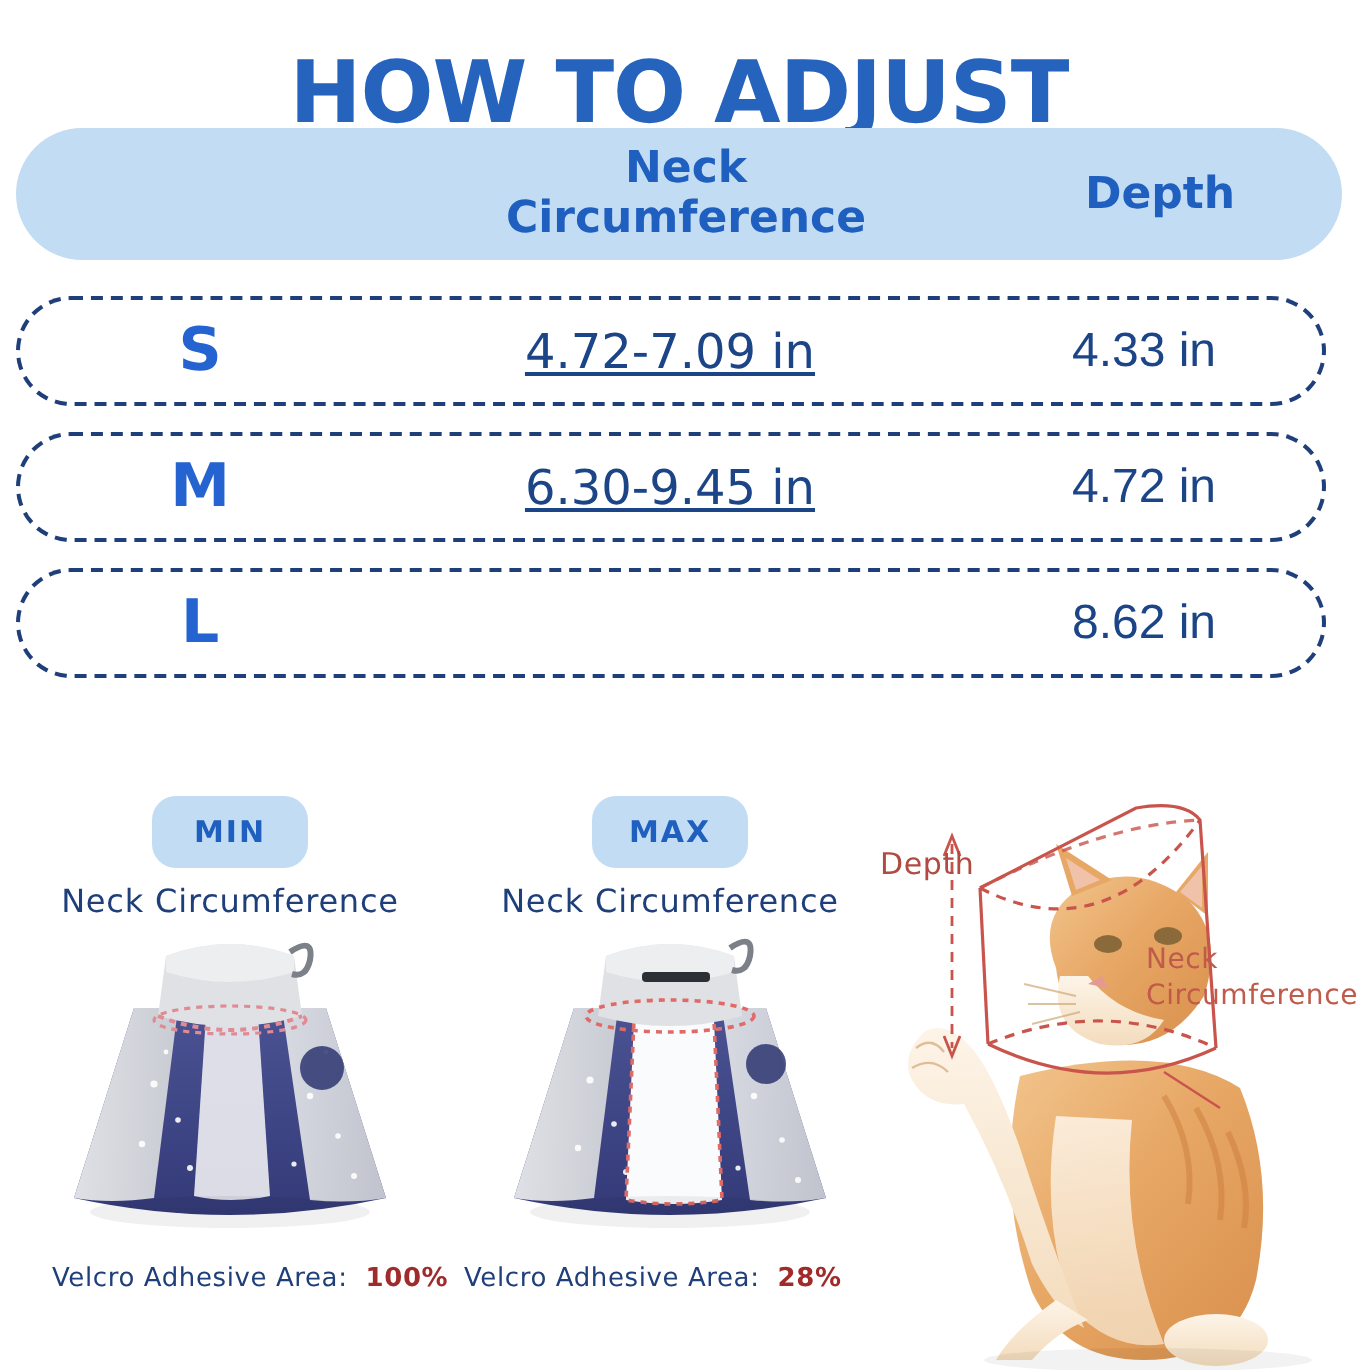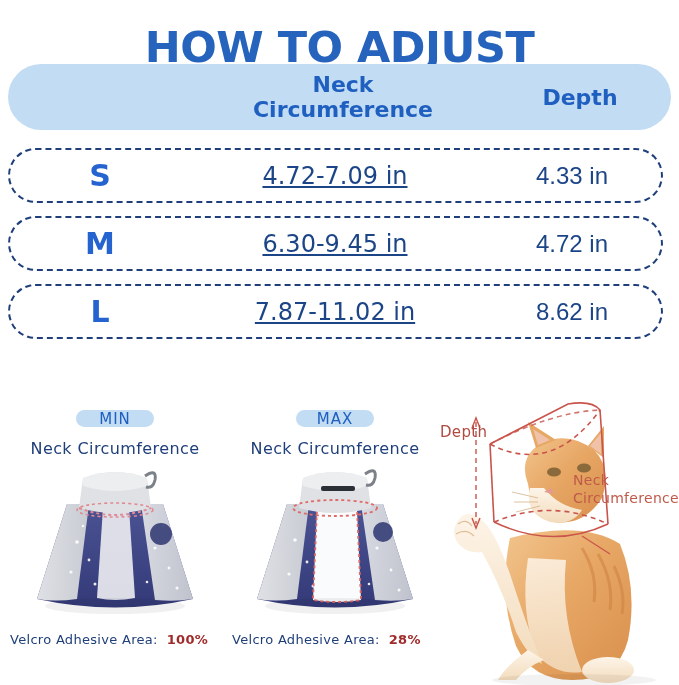--- a/index.html
+++ b/index.html
@@ -55,34 +55,34 @@
     position:absolute;left:487px;top:0;width:150px;height:51px;
     display:flex;align-items:center;justify-content:center;
     color:#1c4587;font-size:24px;
     font-family:Liberation Sans, sans-serif;
   }
   
   .panel{position:absolute;top:398px;width:220px;}
   .panel-min{left:5px;}
   .panel-max{left:225px;}
   .badge{
-    margin:12px auto;width:78px;height:17px;background:#c2dcf3;border-radius:12px;
-    display:flex;align-items:center;justify-content:center;
-    color:#1f5fc0;font-weight:normal;font-size:15px;letter-spacing:1px;
+    margin:0 auto;width:78px;height:36px;background:#c2dcf3;border-radius:12px;
+    display:flex;align-items:center;justify-content:center;
+    color:#1f5fc0;font-weight:bold;font-size:15px;letter-spacing:1px;
     font-family:"DejaVu Sans",sans-serif;
   }
   .panel-cap{
     text-align:center;color:#1f3f7a;font-size:16px;margin-top:7px;
     letter-spacing:0.4px;font-family:"DejaVu Sans",sans-serif;
   }
   .velcro{
     position:absolute;top:632px;font-size:13px;color:#1f3f7a;
     letter-spacing:0.3px;white-space:nowrap;font-family:"DejaVu Sans",sans-serif;
   }
-  .velcro-min{left:10px;}
+  .velcro-min{left:26px;}
   .velcro-max{left:232px;}
   .velcro .pct{color:#a02b2b;font-weight:bold;margin-left:9px;}
   
   .cone-wrap{position:absolute;left:0;top:58px;width:220px;height:165px;}
   
   .cat-panel{position:absolute;left:432px;top:388px;width:247px;height:297px;}
   .lbl-depth{
     position:absolute;left:440px;top:423px;color:#b04a42;font-size:15px;
     font-family:"DejaVu Sans",sans-serif;letter-spacing:0.3px;
   }
@@ -111,21 +111,20 @@
   <div class="cell-neck">4.72-7.09 in</div>
   <div class="cell-depth">4.33 in</div>
 </div>
 <div class="row row-m">
   <div class="cell-size">M</div>
   <div class="cell-neck">6.30-9.45 in</div>
   <div class="cell-depth">4.72 in</div>
 </div>
 <div class="row row-l">
   <div class="cell-size">L</div>
-  <div class="cell-neck">7.87-11.02 in</div>
   <div class="cell-depth">8.62 in</div>
 </div>
 
 <div class="panel panel-min">
   <div class="badge">MIN</div>
   <div class="panel-cap">Neck Circumference</div>
   <div class="cone-wrap">
     <svg width="220" height="165" viewBox="0 0 220 165">
       <defs>
         <linearGradient id="navyA" x1="0" y1="0" x2="0" y2="1">

